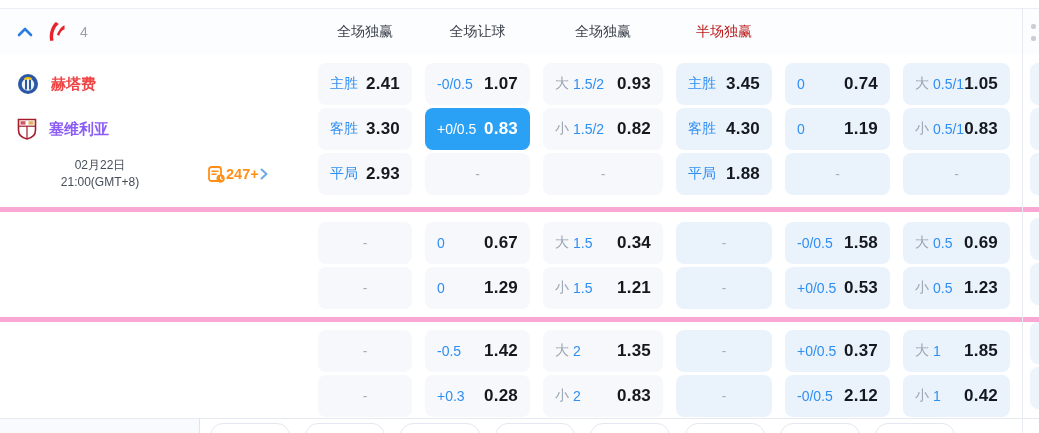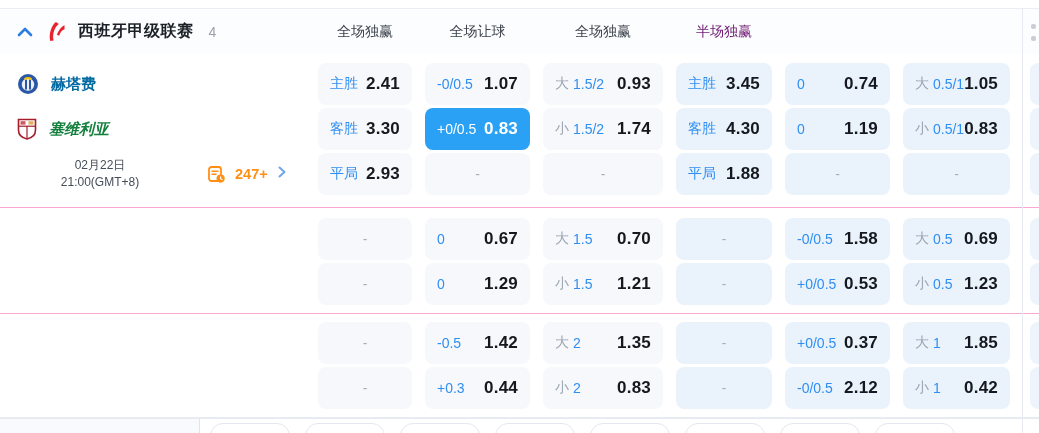--- a/index.html
+++ b/index.html
@@ -13,22 +13,22 @@
   .grid{display:grid;grid-template-columns:305px 94px 105px 120px 96px 105px 107px;column-gap:13px;}
   .header{
     box-sizing:border-box;height:46px;border-top:1px solid #eaedf3;background:#fcfdfe;
     align-items:center;
   }
   .league{display:flex;align-items:center;padding-left:17px;gap:13px;}
   .league .title{font-size:16px;font-weight:700;color:#1c2128;letter-spacing:.5px;}
   .league .count{font-size:14px;color:#9aa1ab;margin-left:2px;}
   .colhead{text-align:center;font-size:14px;}
   .colhead.full{color:#3c434d;}
-  .colhead.half{color:#701a75;}
-  .block{box-sizing:border-box;border-bottom:1px solid #f9a8d4;}
+  .colhead.half{color:#b91c1c;}
+  .block{box-sizing:border-box;border-bottom:5px solid #f9a8d4;}
   .b1{padding:9px 0 12px;}
   .b2{padding:10px 0 8px;}
   .b3{padding:8px 0 8px;border-bottom:1px solid #e9ecf2;}
   .row{height:42px;align-items:stretch;}
   .row + .row{margin-top:3px;}
   .cell{
     box-sizing:border-box;height:42px;border-radius:8px;display:flex;align-items:center;
     justify-content:space-between;padding:0 12px;font-size:14px;cursor:pointer;
   }
   .cell.full{background:#f6f8fb;}
@@ -39,25 +39,25 @@
   .cell .val{font-weight:700;font-size:17px;color:#15181e;letter-spacing:.2px;}
   .cell.dash{justify-content:center;cursor:default;}
   .cell.dash .lab{color:#a9afb9;}
   .cell.sel{background:#2ba1f5;}
   .cell.sel .lab,.cell.sel .pre,.cell.sel .val{color:#fff;}
   
   .leftlayer{position:absolute;left:0;top:54px;width:305px;}
   .teamrow{position:absolute;left:0;width:305px;height:42px;display:flex;align-items:center;
     padding-left:17px;box-sizing:border-box;gap:12px;cursor:pointer;}
   .teamname{font-size:15px;font-weight:700;}
-  .t1 .teamname{color:#0369a1;}
-  .t2 .teamname{color:#15803d;font-style:italic;}
+  .t1 .teamname{color:#ef4444;}
+  .t2 .teamname{color:#8b5cf6;}
   .meta{position:absolute;left:0;width:305px;height:42px;display:flex;align-items:center;box-sizing:border-box;}
   .datebox{width:200px;text-align:center;color:#454d58;font-size:12px;line-height:17px;}
-  .morelink{display:flex;gap:10px;margin-left:8px;cursor:pointer;}
+  .morelink{display:flex;align-items:center;gap:1px;margin-left:8px;cursor:pointer;}
   .morelink .cnt{color:#ff9015;font-size:14.5px;font-weight:600;}
   
   .footer{position:absolute;left:0;top:418px;width:1039px;height:15px;border-top:1px solid #e6e9f0;background:#fff;}
   .f-left{position:absolute;left:0;top:0;width:200px;height:15px;background:#f8fafd;border-right:1px solid #e0e4ed;box-sizing:border-box;}
   .pills{position:absolute;left:210px;top:4px;display:flex;gap:15px;}
   .pill{width:80px;height:26px;border:1.5px solid #e4e7f0;border-radius:14px;background:#fff;box-sizing:border-box;cursor:pointer;}
   
   .rborder{position:absolute;left:1022px;top:8px;width:1px;height:425px;background:#e7eaf1;}
   .frag{position:absolute;left:1030px;width:9px;height:42px;border-radius:8px 0 0 8px;background:#eef4fc;}
   .hglyph{position:absolute;left:1031px;width:5px;height:5px;border-radius:2px;background:#b7bdc7;opacity:.75;}
@@ -74,21 +74,20 @@
         <svg width="16" height="10" viewBox="0 0 16 10">
             <path d="M2 8 L8 2 L14 8" stroke="#2b7de0" stroke-width="2.6" fill="none" stroke-linecap="round" stroke-linejoin="round"></path>
           </svg>
       </span>
       <span style="display:flex;">
         <svg width="19" height="21" viewBox="0 0 20 22">
           <path d="M4.5 21 C2.5 14 6 4 10.5 1 L13.5 3 C8.5 7 6.5 14 8 20.5 Z" fill="#e8232e"></path>
           <path d="M11.5 14.5 C13.5 9.5 16.5 5.5 19.5 4.5 L19.5 8.5 C16.5 9.5 14.5 12.5 14 15.5 Z" fill="#e8232e"></path>
         </svg>
       </span>
-      <span class="title">西班牙甲级联赛</span>
       <span class="count">4</span>
     </div>
 
   <div class="colhead full">全场独赢</div>
       <div class="colhead full">全场让球</div>
       <div class="colhead full">全场独赢</div>
       <div class="colhead half">半场独赢</div>
     </div>
 
   <div id="block0" class="block b1">
@@ -145,21 +144,21 @@
           <span class="labwrap">
             <span class="lab">+0/0.5</span>
           </span>
           <span class="val">0.83</span>
         </div>
         <div class="cell full">
           <span class="labwrap">
             <span class="pre">小</span>
             <span class="lab">1.5/2</span>
           </span>
-          <span class="val">1.74</span>
+          <span class="val">0.82</span>
         </div>
         <div class="cell half">
           <span class="labwrap">
             <span class="lab">客胜</span>
           </span>
           <span class="val">4.30</span>
         </div>
         <div class="cell half">
           <span class="labwrap">
             <span class="lab">0</span>
@@ -212,21 +211,21 @@
           <span class="labwrap">
             <span class="lab">0</span>
           </span>
           <span class="val">0.67</span>
         </div>
         <div class="cell full">
           <span class="labwrap">
             <span class="pre">大</span>
             <span class="lab">1.5</span>
           </span>
-          <span class="val">0.70</span>
+          <span class="val">0.34</span>
         </div>
         <div class="cell half dash">
           <span class="lab">-</span>
         </div>
         <div class="cell half">
           <span class="labwrap">
             <span class="lab">-0/0.5</span>
           </span>
           <span class="val">1.58</span>
         </div>
@@ -312,21 +311,21 @@
       </div>
       <div class="row grid">
         <div></div>
         <div class="cell full dash">
           <span class="lab">-</span>
         </div>
         <div class="cell full">
           <span class="labwrap">
             <span class="lab">+0.3</span>
           </span>
-          <span class="val">0.44</span>
+          <span class="val">0.28</span>
         </div>
         <div class="cell full">
           <span class="labwrap">
             <span class="pre">小</span>
             <span class="lab">2</span>
           </span>
           <span class="val">0.83</span>
         </div>
         <div class="cell half dash">
           <span class="lab">-</span>

